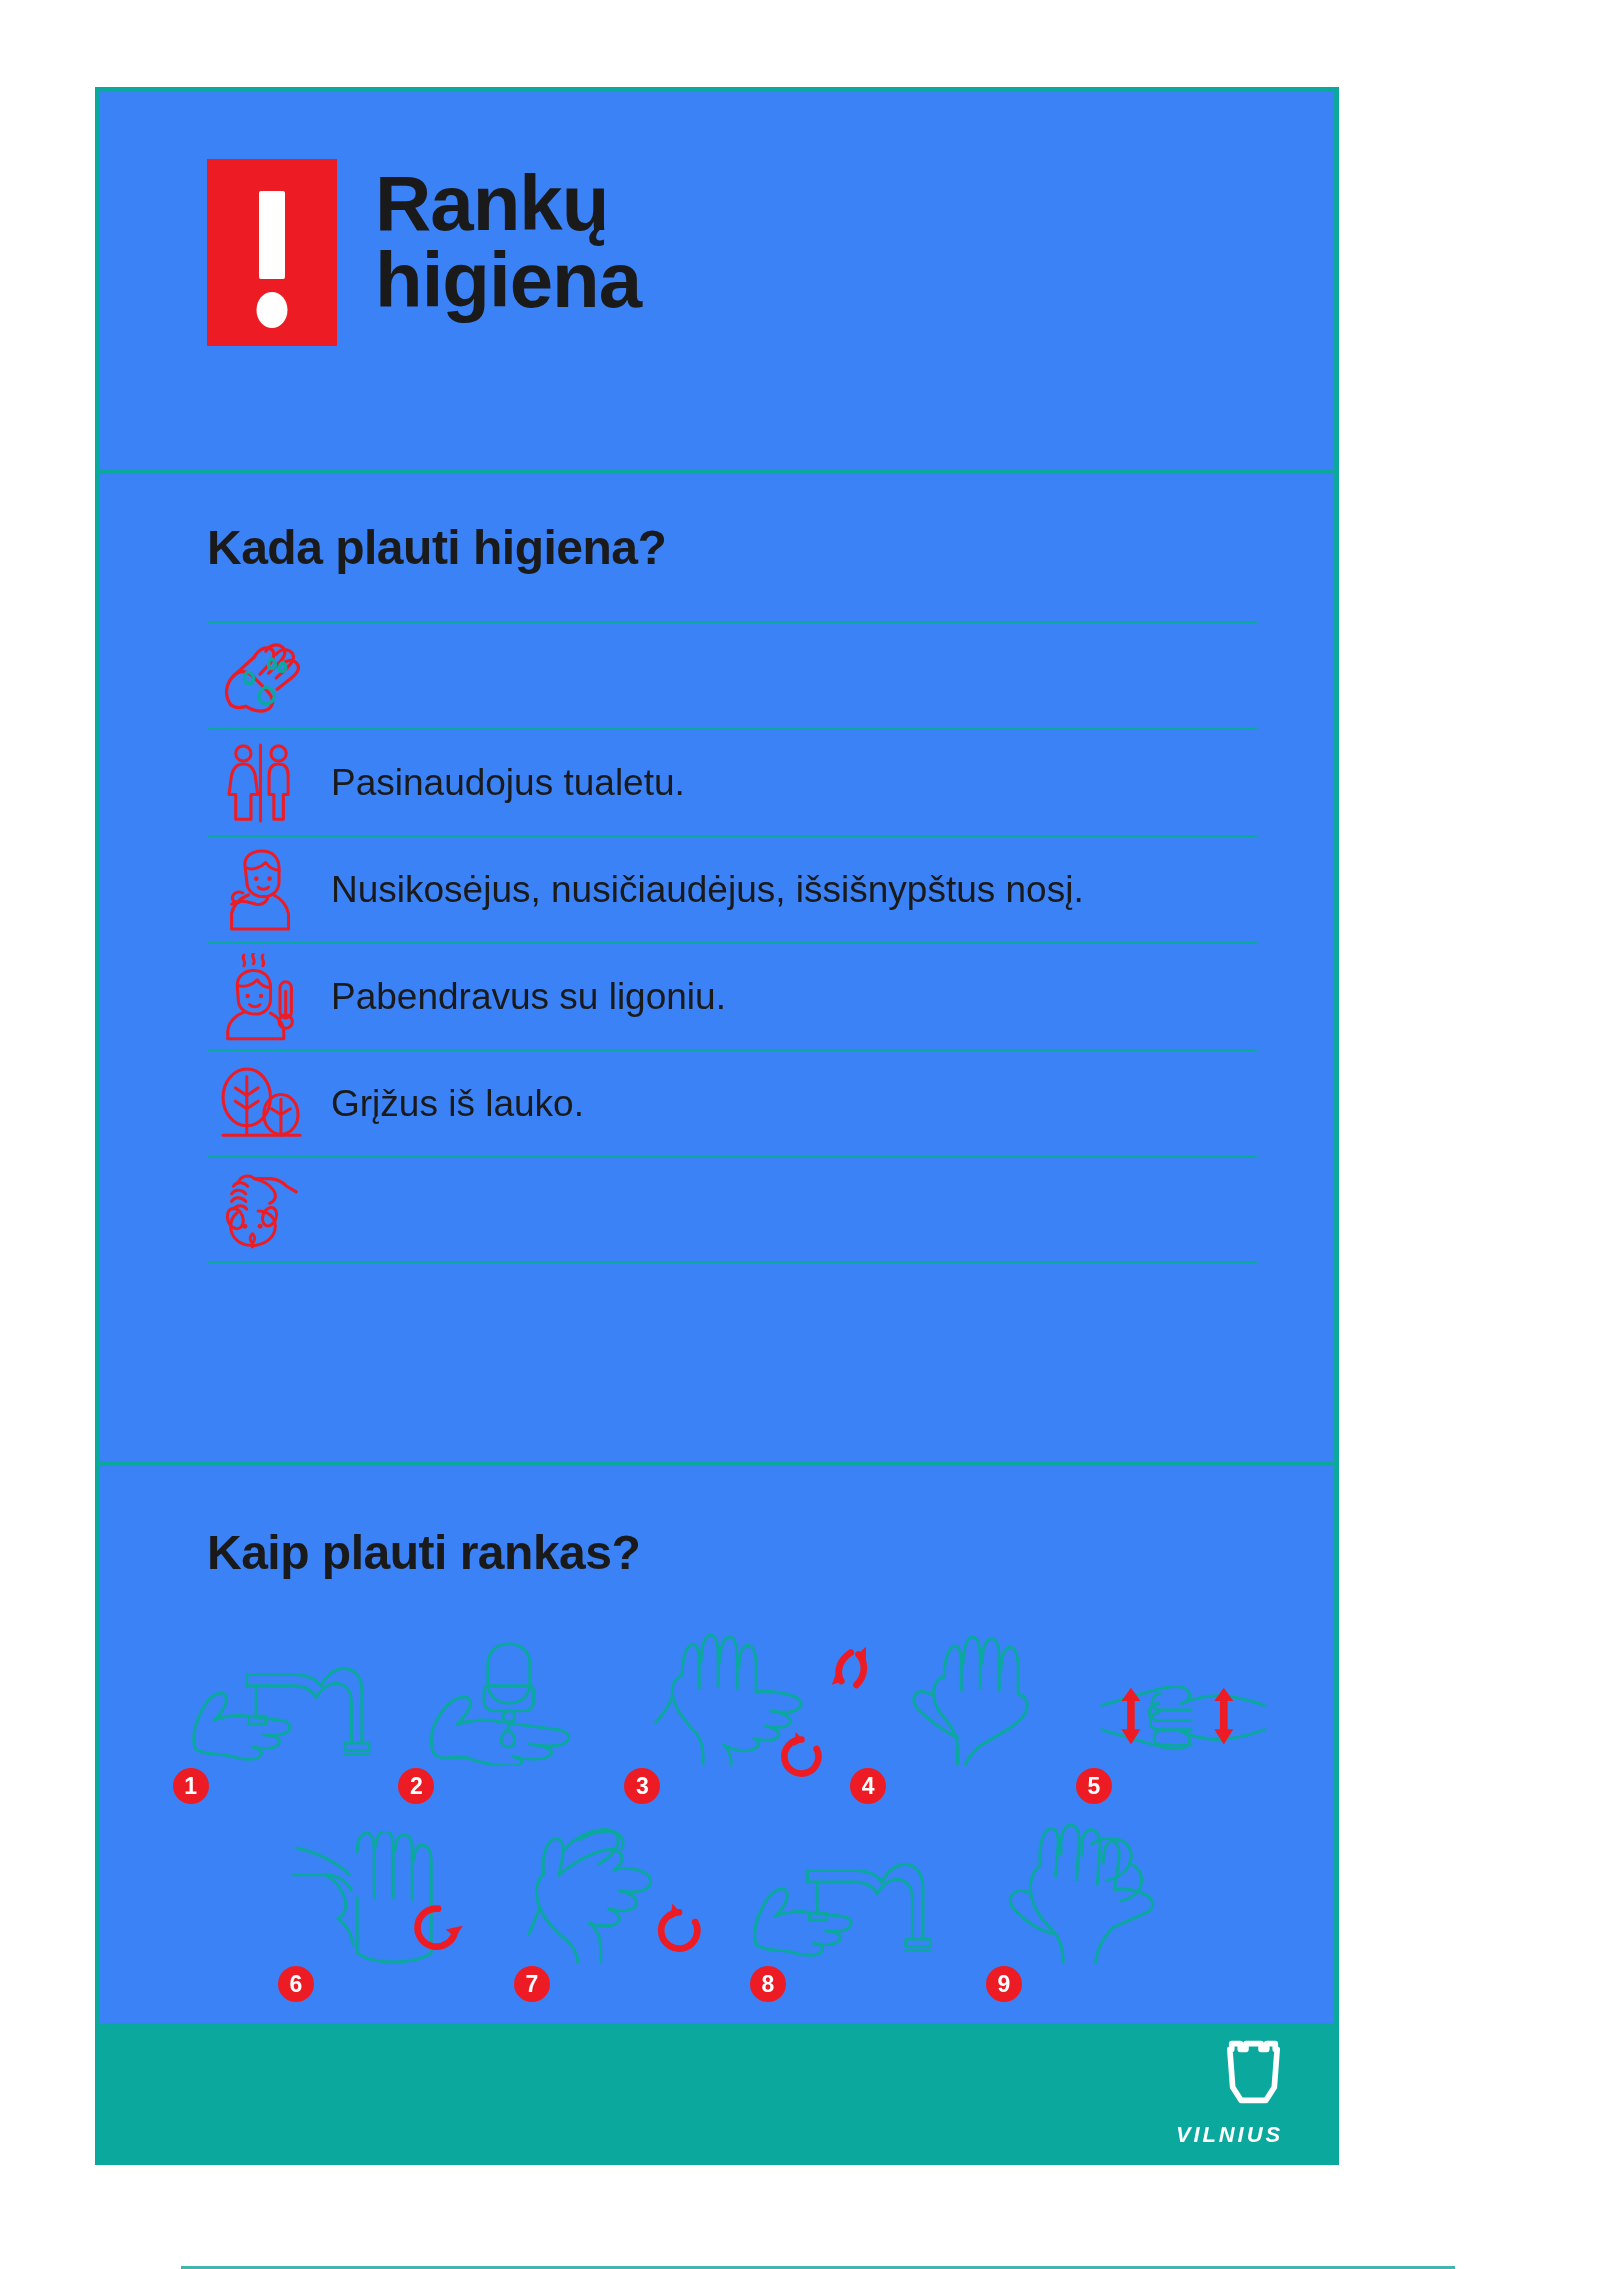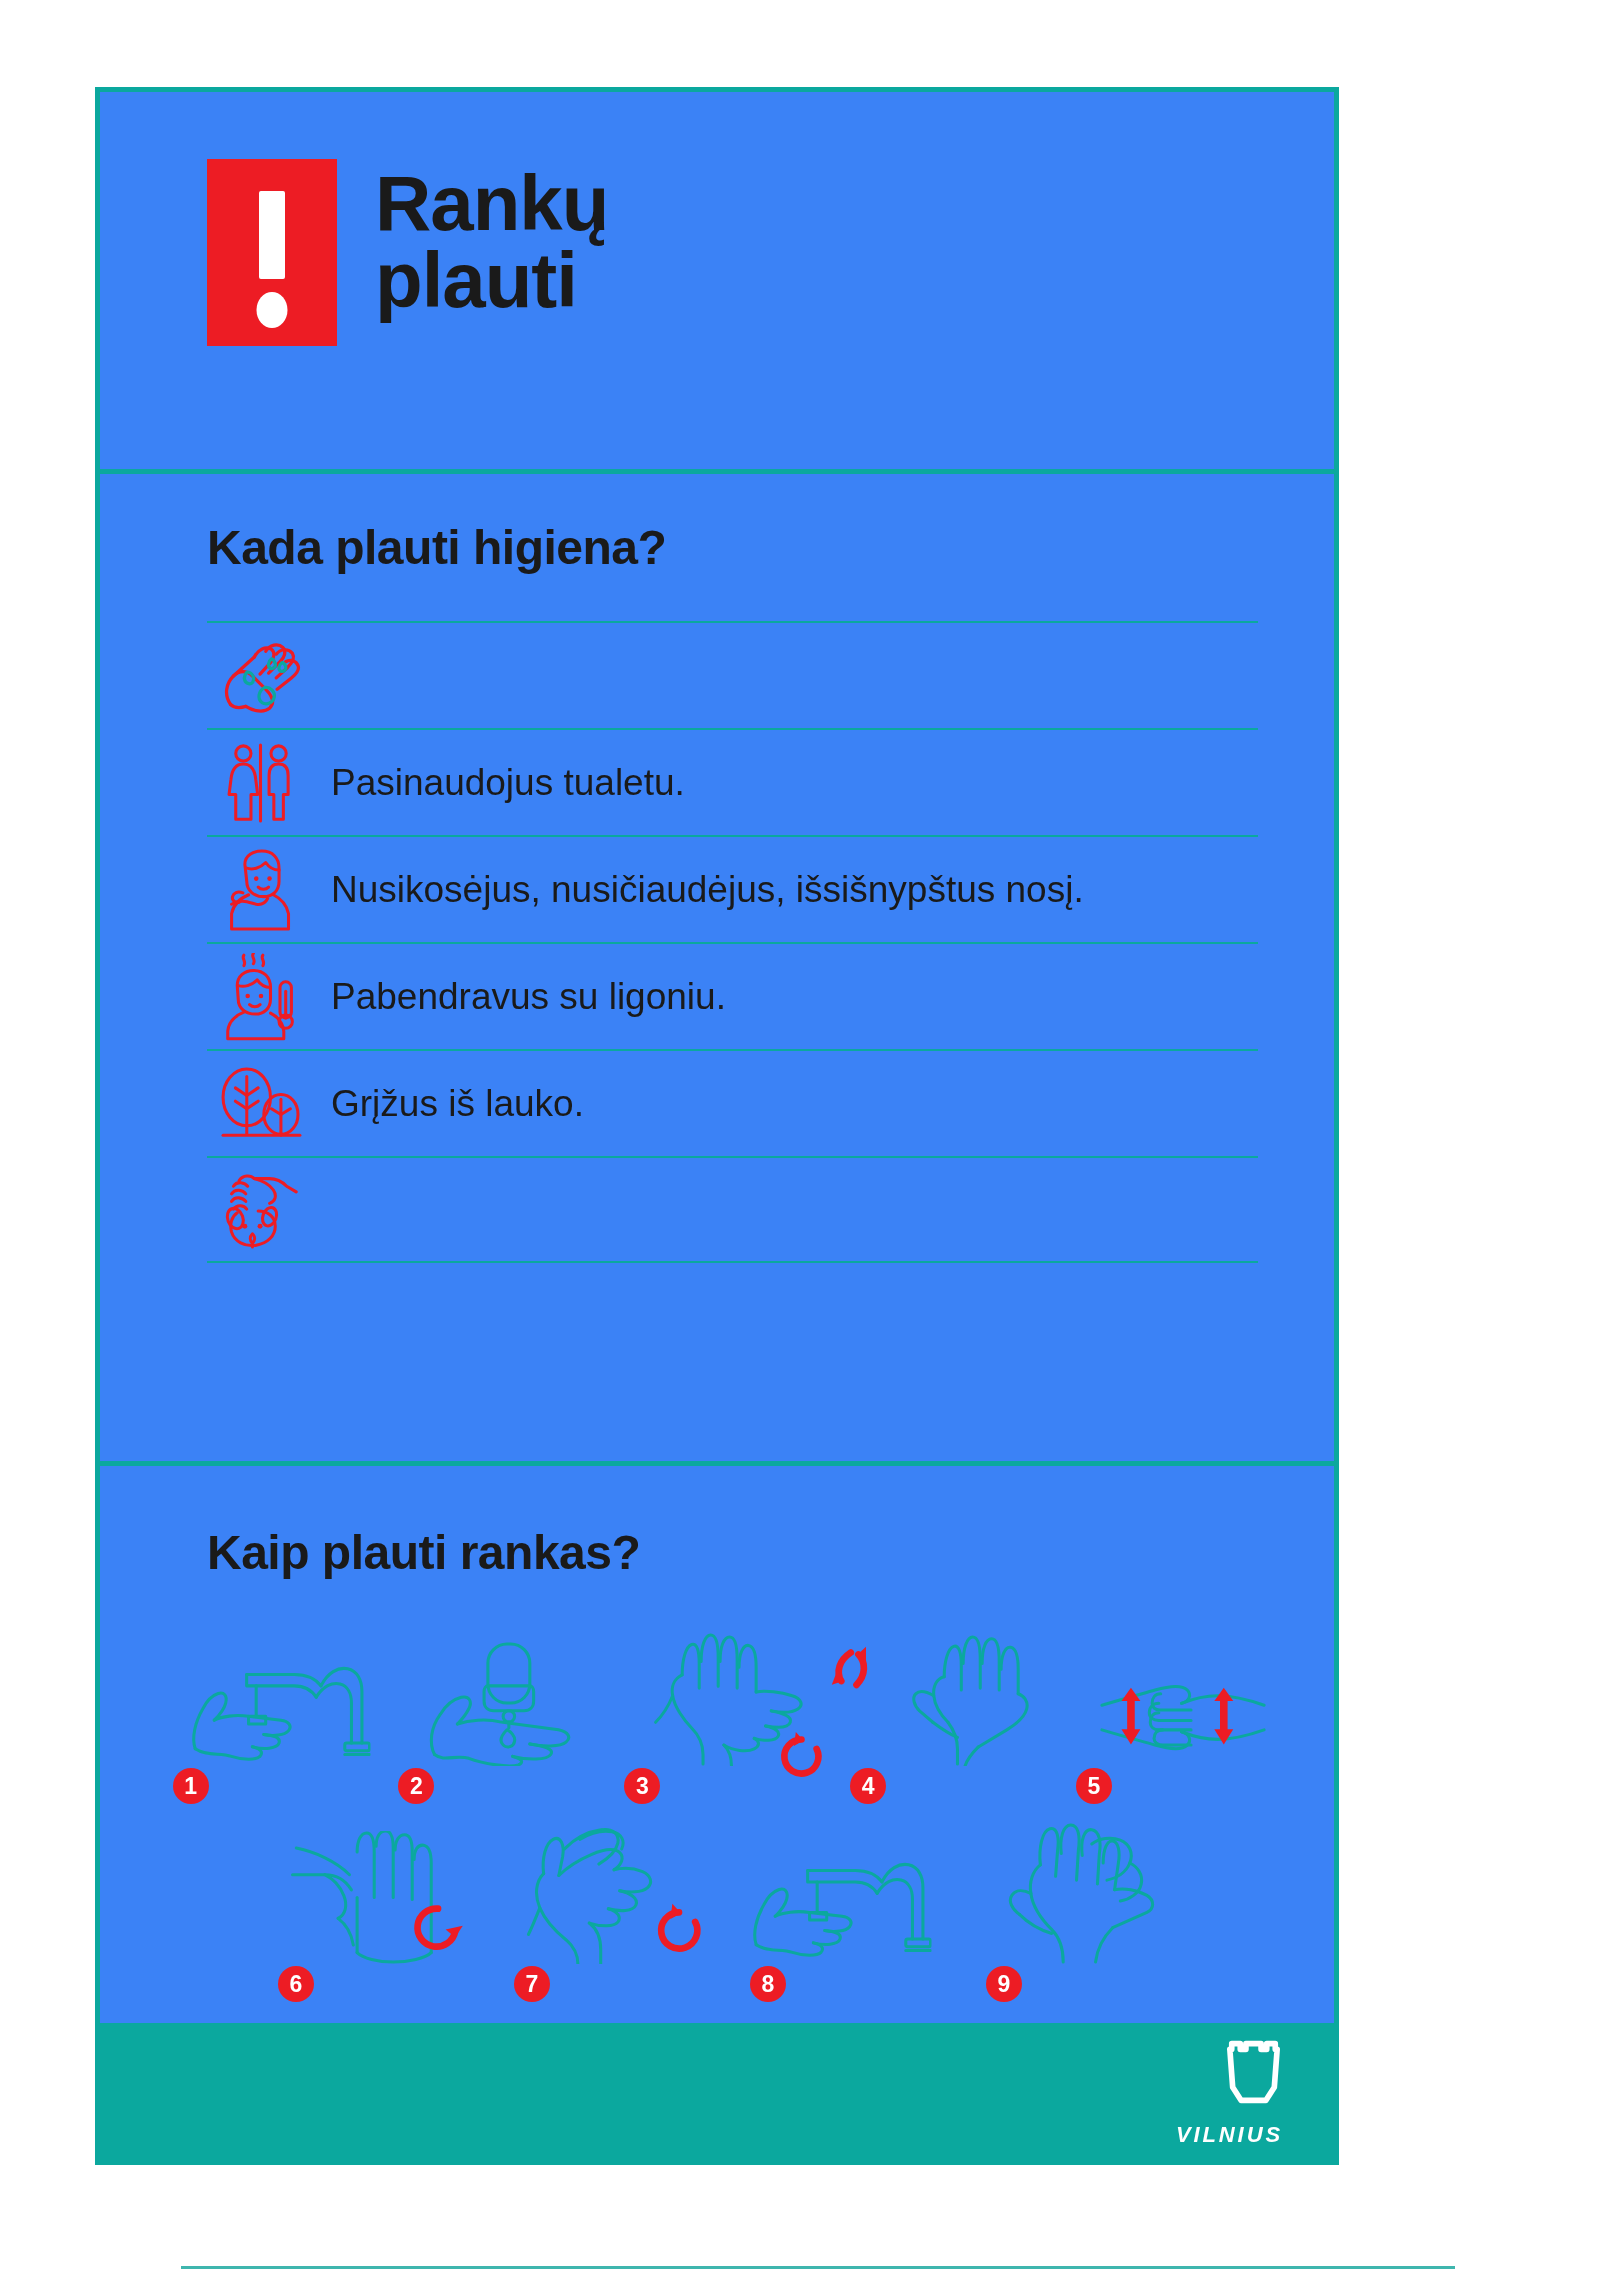--- a/index.html
+++ b/index.html
@@ -131,21 +131,21 @@
 <div class="poster">
 
   <div class="header">
     <div class="header-inner">
       <div class="alert-badge">
         <div class="bar"></div>
         <div class="dot"></div>
       </div>
       <div class="title">
         <span class="l1">Rankų</span>
-        <span class="l2">plauti</span>
+        <span class="l2">higiena</span>
       </div>
     </div>
   </div>
 
   <div class="section-when">
     <div class="sec-head">Kada plauti higiena?</div>
 
     <div class="when-list">
 
       <div class="when-row">

